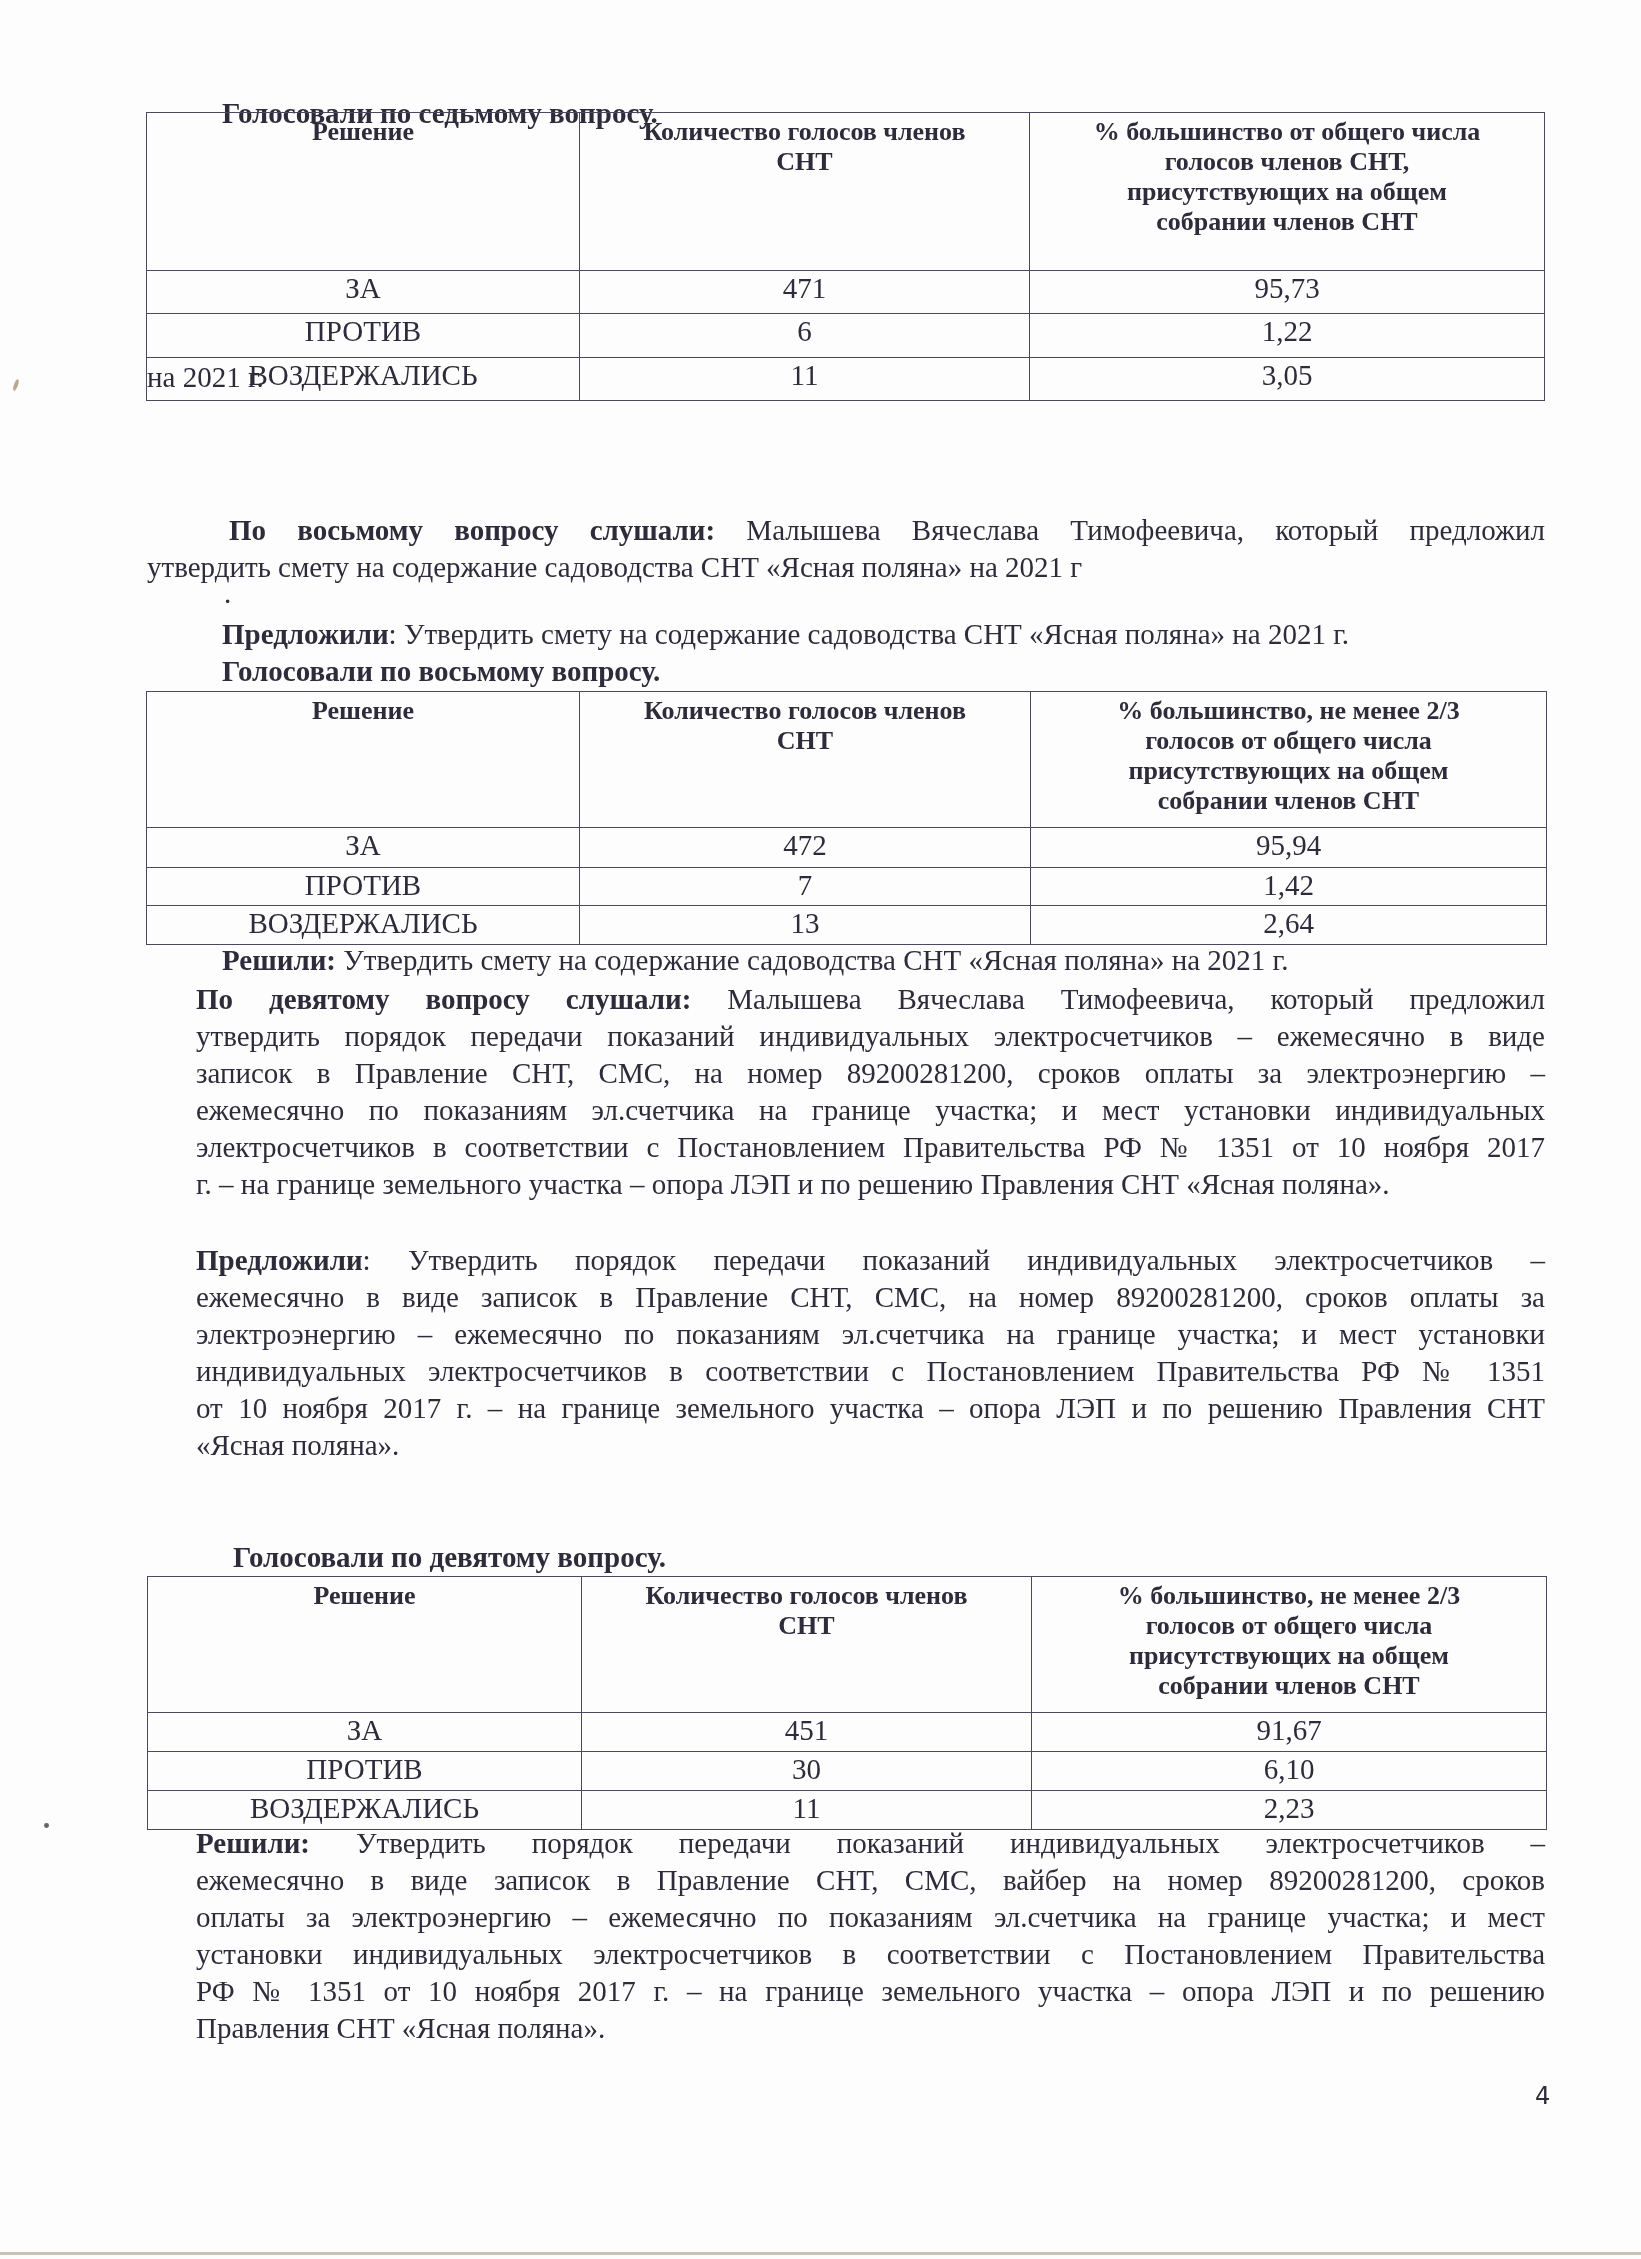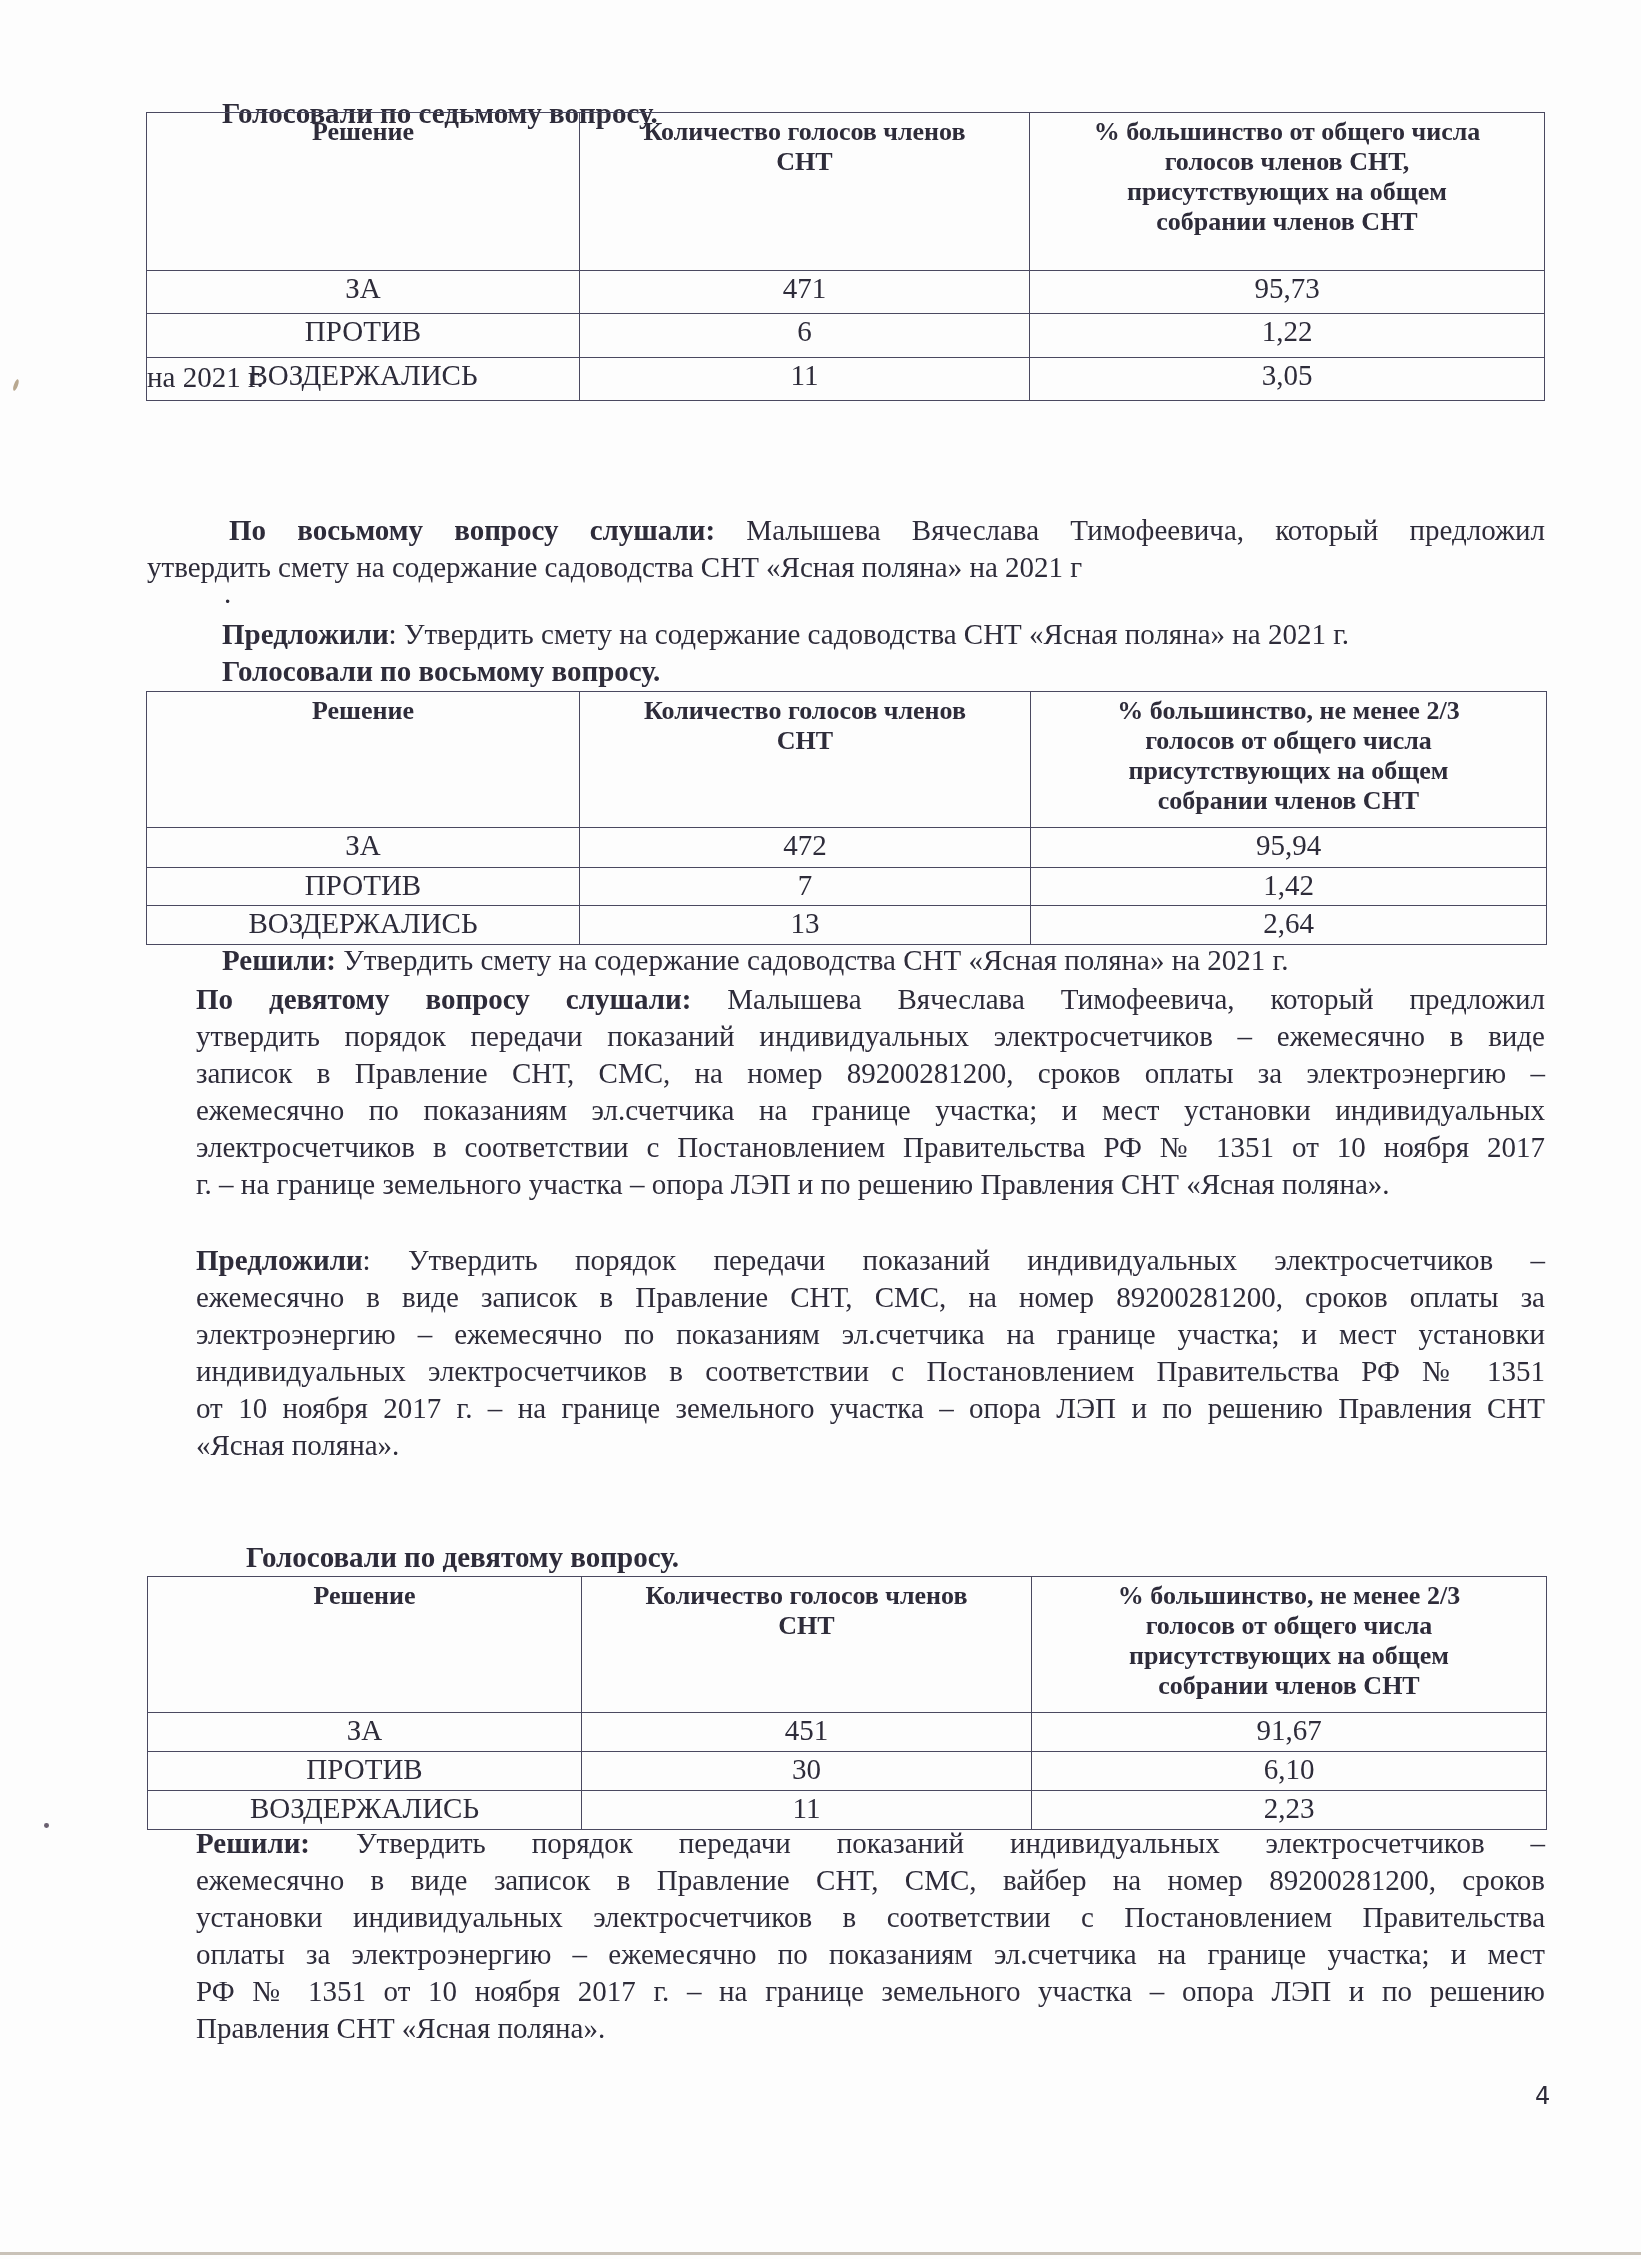--- a/index.html
+++ b/index.html
@@ -127,21 +127,21 @@
 
 <div class="just" style="left:196px;top:1242px;width:1349px;">
   <span class="jline"><b>Предложили</b><span>: Утвердить порядок передачи показаний индивидуальных электросчетчиков –</span></span>
   <span class="jline">ежемесячно в виде записок в Правление СНТ, СМС, на номер 89200281200, сроков оплаты за</span>
   <span class="jline">электроэнергию – ежемесячно по показаниям эл.счетчика на границе участка; и мест установки</span>
   <span class="jline">индивидуальных электросчетчиков в соответствии с Постановлением Правительства РФ № 1351</span>
   <span class="jline">от 10 ноября 2017 г. – на границе земельного участка – опора ЛЭП и по решению Правления СНТ</span>
   <span class="jline last">«Ясная поляна».</span>
 </div>
 
-<div class="line bold" style="left:246px;top:1539px;">Голосовали по девятому вопросу.</div>
+<div class="line bold" style="left:233px;top:1539px;">Голосовали по девятому вопросу.</div>
 
 <table class="vote" style="left:147px;top:1576px;width:1398px;">
   <colgroup>
       <col style="width:434px">
       <col style="width:450px">
       <col style="width:515px">
     </colgroup>
   <tbody>
       <tr style="height:136px;">
     <th>Решение</th>
@@ -162,20 +162,20 @@
     <td>ВОЗДЕРЖАЛИСЬ</td>
     <td>11</td>
     <td>2,23</td>
   </tr>
 </tbody>
   </table>
 
 <div class="just" style="left:196px;top:1825px;width:1349px;">
   <span class="jline"><b>Решили:</b> <span>Утвердить порядок передачи показаний индивидуальных электросчетчиков –</span></span>
   <span class="jline">ежемесячно в виде записок в Правление СНТ, СМС, вайбер на номер 89200281200, сроков</span>
+  <span class="jline">оплаты за электроэнергию – ежемесячно по показаниям эл.счетчика на границе участка; и мест</span>
   <span class="jline">установки индивидуальных электросчетчиков в соответствии с Постановлением Правительства</span>
-  <span class="jline">оплаты за электроэнергию – ежемесячно по показаниям эл.счетчика на границе участка; и мест</span>
   <span class="jline">РФ № 1351 от 10 ноября 2017 г. – на границе земельного участка – опора ЛЭП и по решению</span>
   <span class="jline last">Правления СНТ «Ясная поляна».</span>
 </div>
 
 <div class="pagenum" style="left:1535px;top:2082px;">4</div>
 
 
 </body></html>

